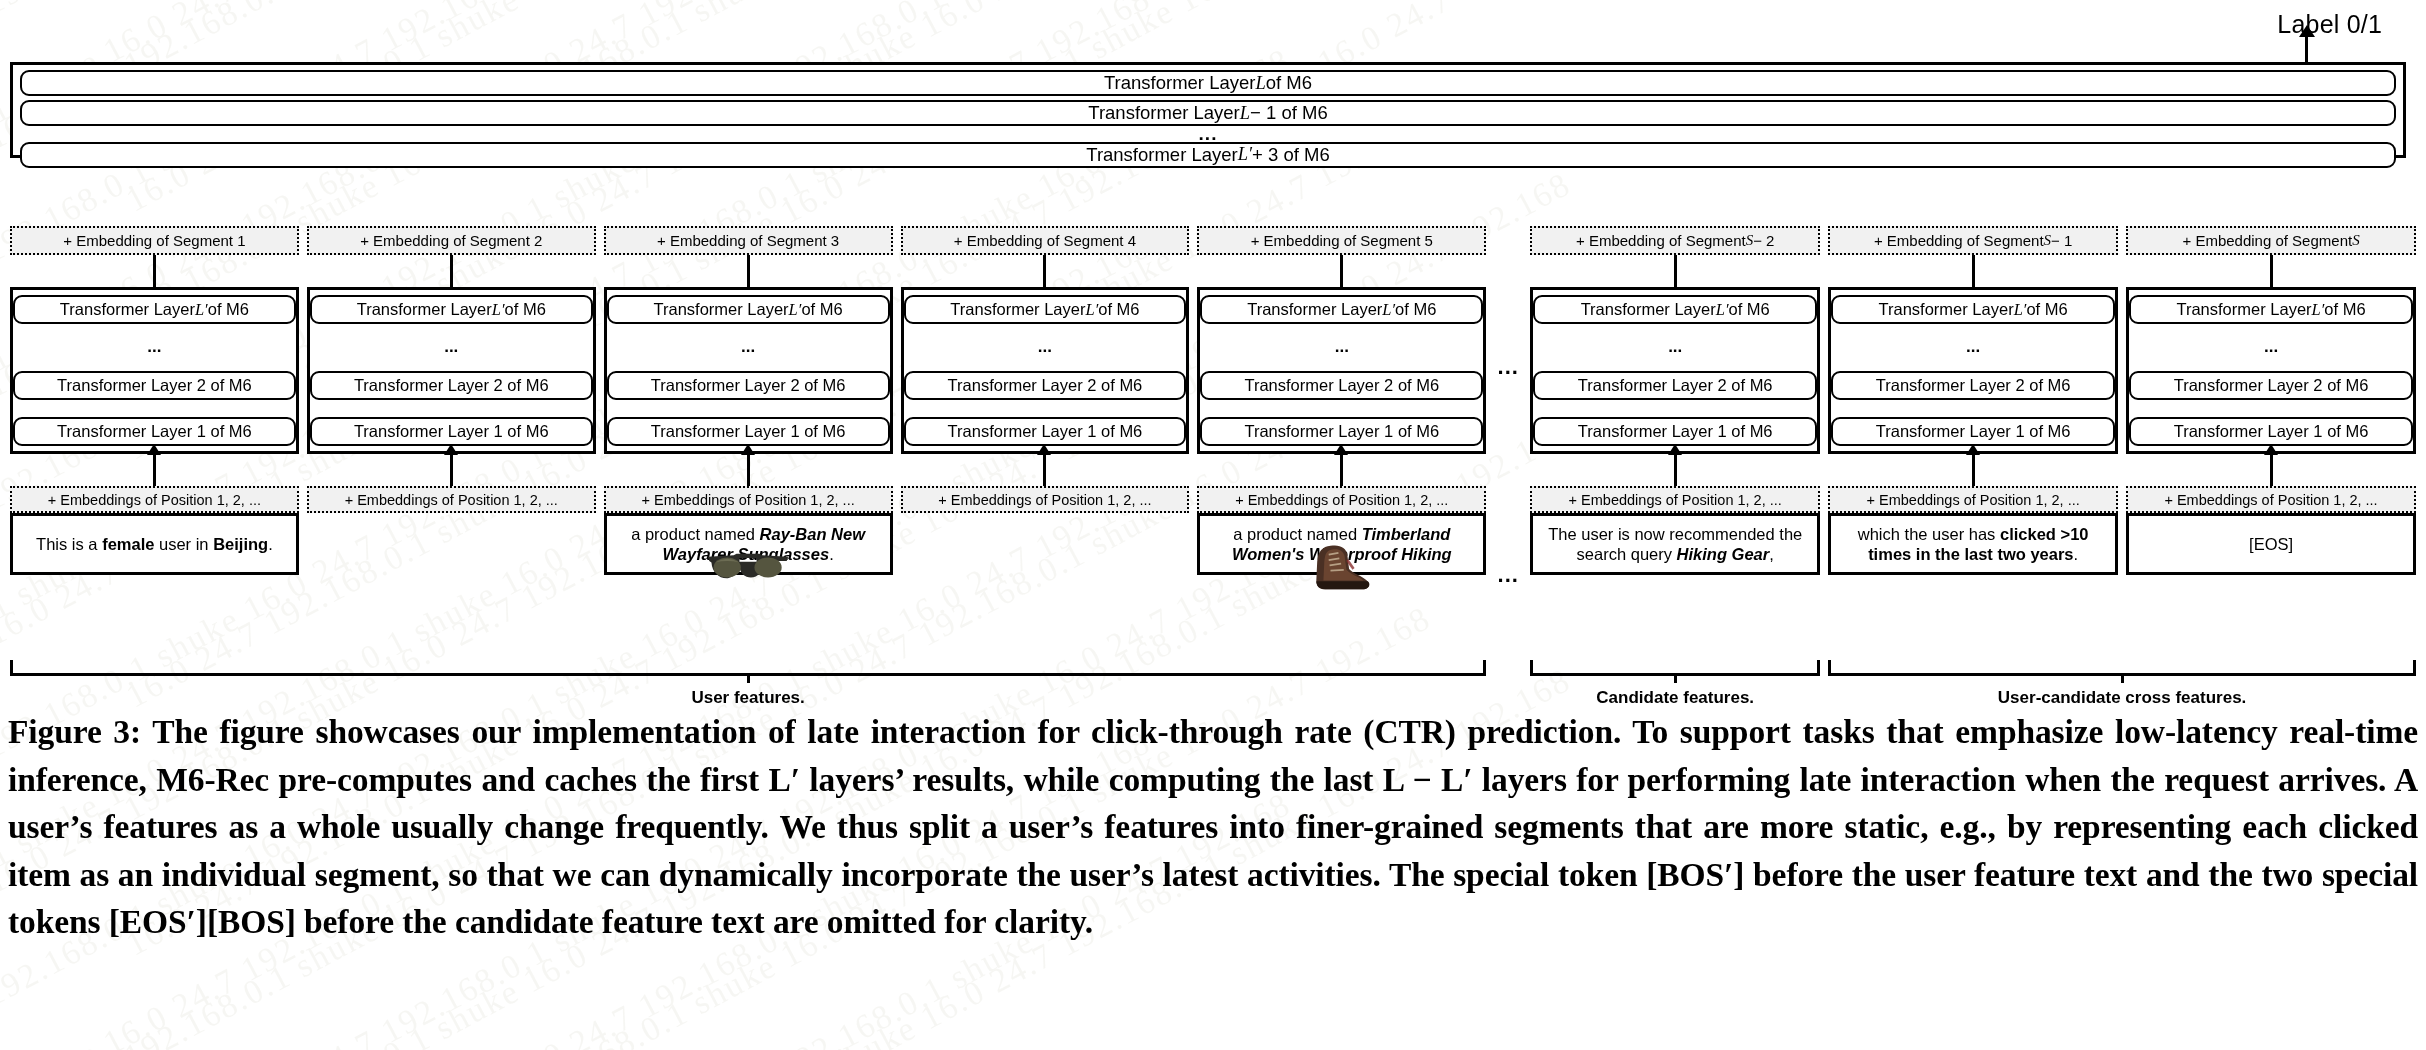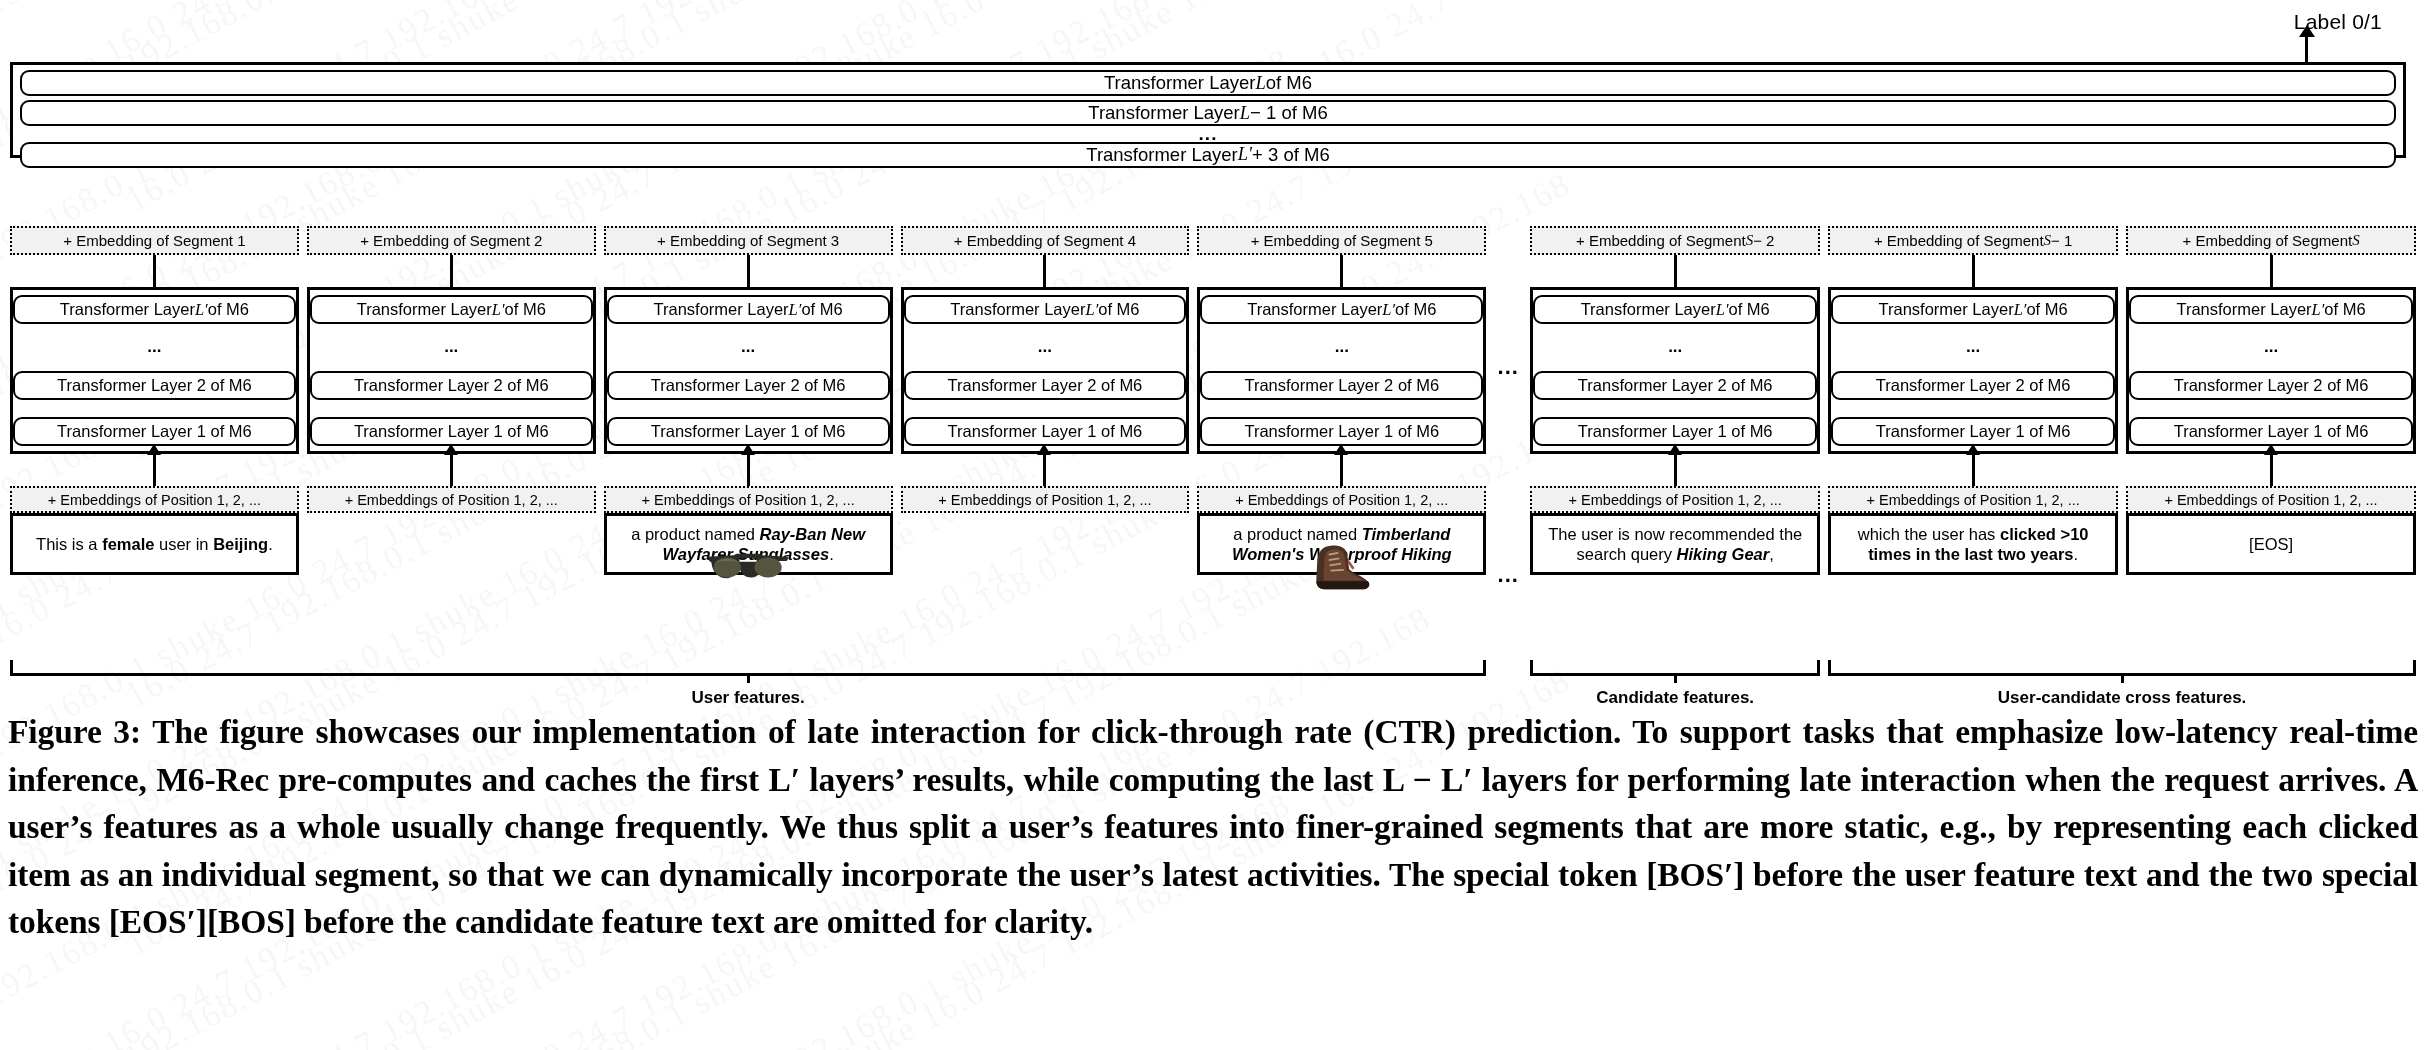--- a/index.html
+++ b/index.html
@@ -14,21 +14,21 @@
   .watermark{
     position:absolute;left:0;top:0;width:2426px;height:1050px;
     pointer-events:none;opacity:.055;overflow:hidden;
   }
   .wm-row{white-space:nowrap;font-size:34px;font-family:"Liberation Serif",serif;
     color:#6b6b3a;transform:rotate(-28deg);transform-origin:left top;
     letter-spacing:2px;}
 
   
   .label-top{
-    position:absolute;right:44px;top:10px;font-size:21px;letter-spacing:.2px;
+    position:absolute;right:44px;top:10px;font-size:25px;letter-spacing:.2px;
     white-space:nowrap;
   }
   .arrow-label{
     position:absolute;right:118px;top:36px;width:3px;height:30px;background:#000;
   }
   .arrow-label:before{
     content:"";position:absolute;left:-6px;top:-11px;
     border-left:8px solid transparent;border-right:8px solid transparent;
     border-bottom:12px solid #000;
   }

